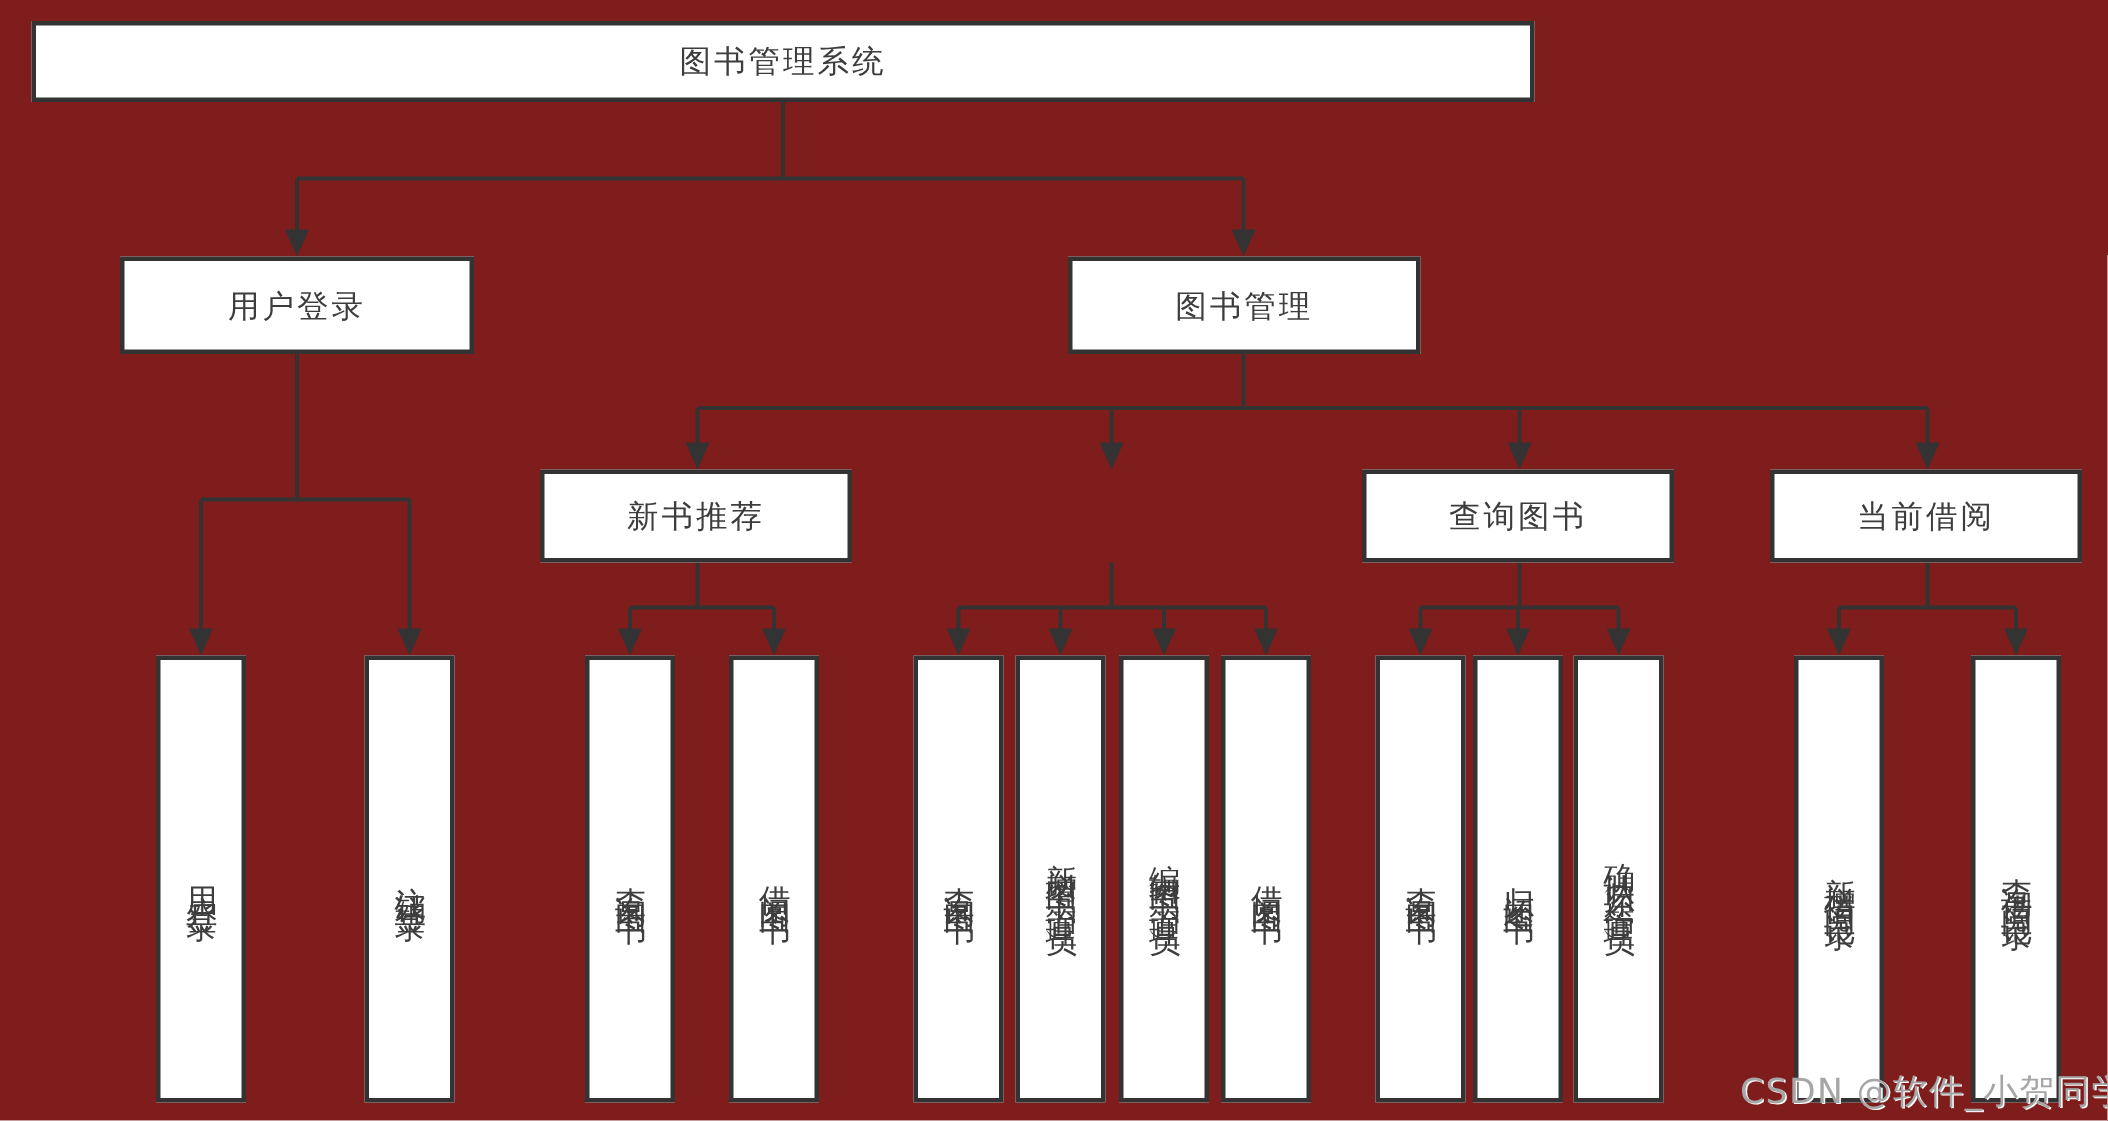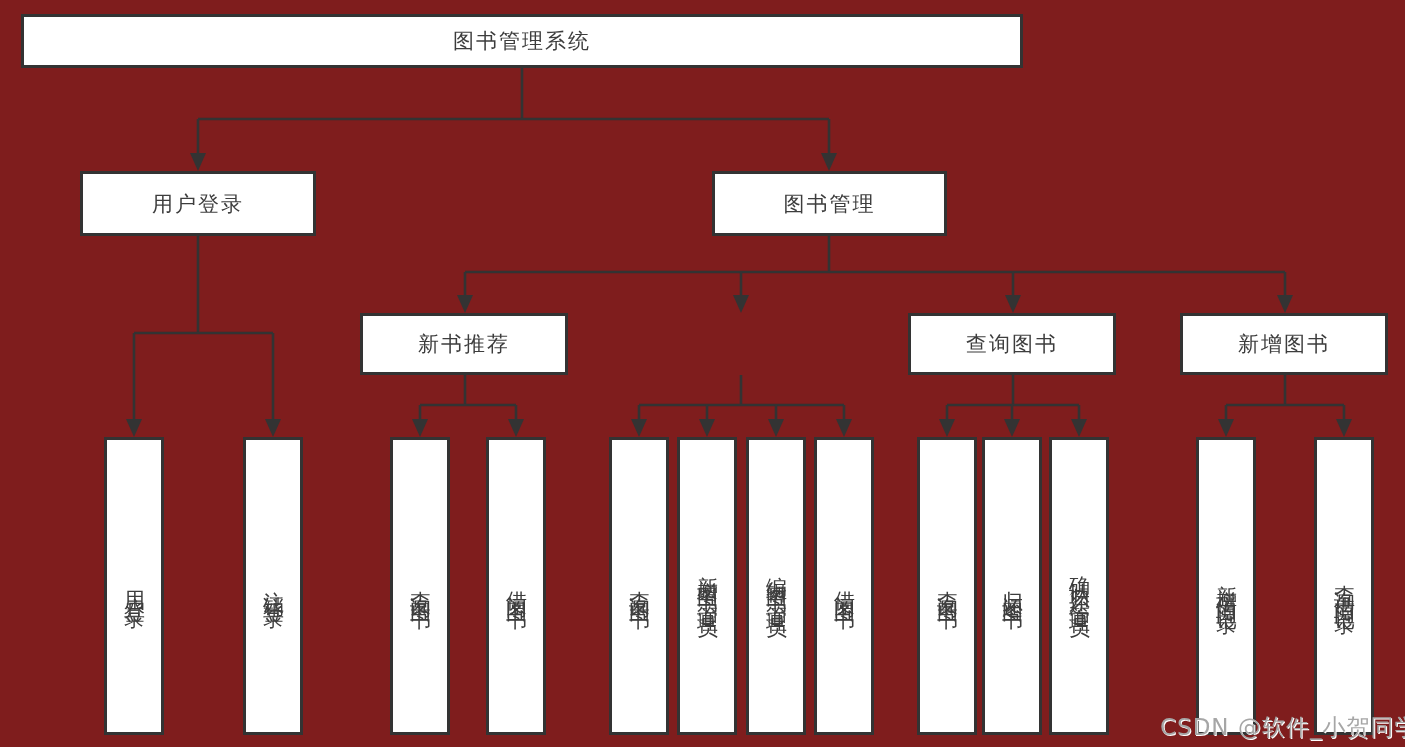--- a/index.html
+++ b/index.html
@@ -145,21 +145,21 @@
     <span class="hlabel">图书管理</span>
   </div>
 
   <div class="box lv3 lv3a">
     <span class="hlabel">新书推荐</span>
   </div>
   <div class="box lv3 lv3c">
     <span class="hlabel">查询图书</span>
   </div>
   <div class="box lv3 lv3d">
-    <span class="hlabel">新增图书</span>
+    <span class="hlabel">当前借阅</span>
   </div>
 
   <div class="box leaf" style="left:104px">
     <span class="vtext">用户登录</span>
   </div>
   <div class="box leaf" style="left:243px">
     <span class="vtext">注销登录</span>
   </div>
   <div class="box leaf" style="left:390px">
     <span class="vtext">查询图书</span>

